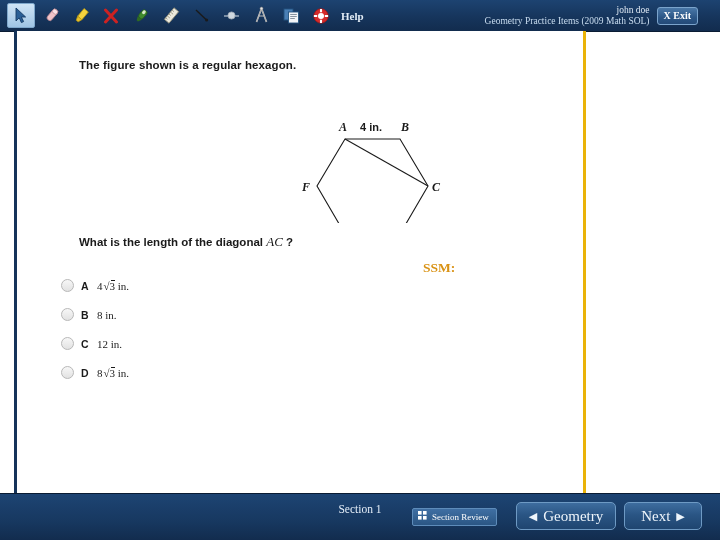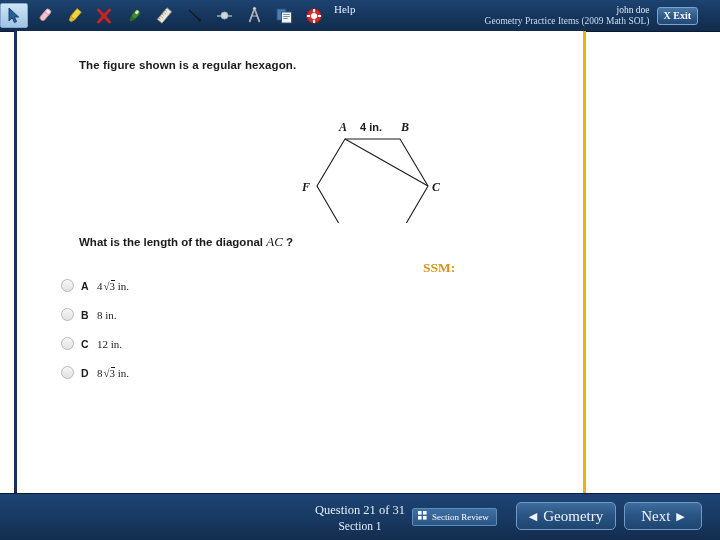--- a/index.html
+++ b/index.html
@@ -27,21 +27,24 @@
     position: absolute;
     left: 0; top: 0;
     width: 720px; height: 31px;
     background: linear-gradient(180deg, #1d4371 0%, #16355c 55%, #122c4e 100%);
     border-bottom: 1px solid #0a1c33;
     display: flex;
     align-items: center;
   }
   .tool-group {
     display: flex;
+    align-items: center;
+    padding-left: 7px;
     gap: 2px;
+    font-weight: bold;
   }
   .tool-btn {
     width: 28px; height: 25px;
     display: flex; align-items: center; justify-content: center;
     border-radius: 2px;
     position: relative;
   }
   .tool-btn.selected {
     background: linear-gradient(180deg, #cfe4f5 0%, #9fc4e4 100%);
     border: 1px solid #7fa8cc;
@@ -430,21 +433,20 @@
       <div>SSM:</div>
     </div>
 
 
   </div>
 
   <div class="bottombar">
 
 
     <div class="qcount">
-      <div>Question 21 of 31</div>
       <div class="line2">Section 1</div>
     </div>
 
     <div class="sec-review">
       <span>
         <svg width="9" height="9" viewBox="0 0 9 9">
             <rect x="0" y="0" width="3.6" height="3.6" fill="#ffffff"></rect>
             <rect x="5" y="0" width="3.6" height="3.6" fill="#ffffff"></rect>
             <rect x="0" y="5" width="3.6" height="3.6" fill="#ffffff"></rect>
             <rect x="5" y="5" width="3.6" height="3.6" fill="#ffffff"></rect>

